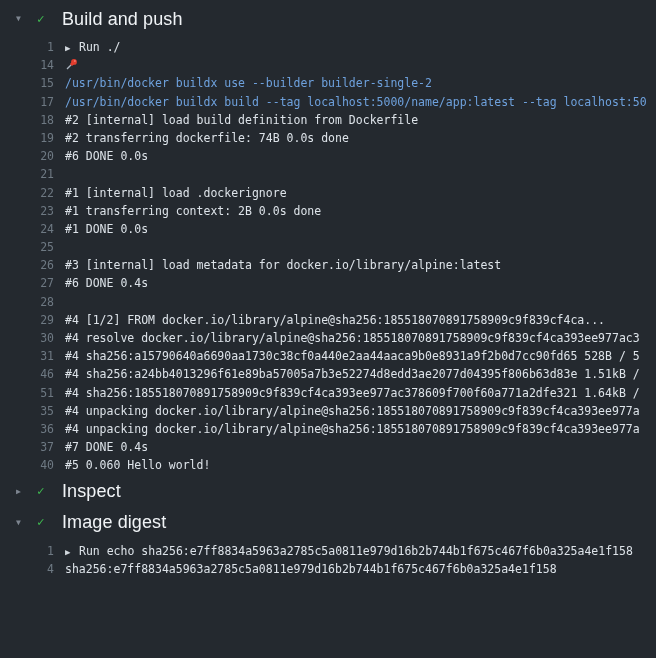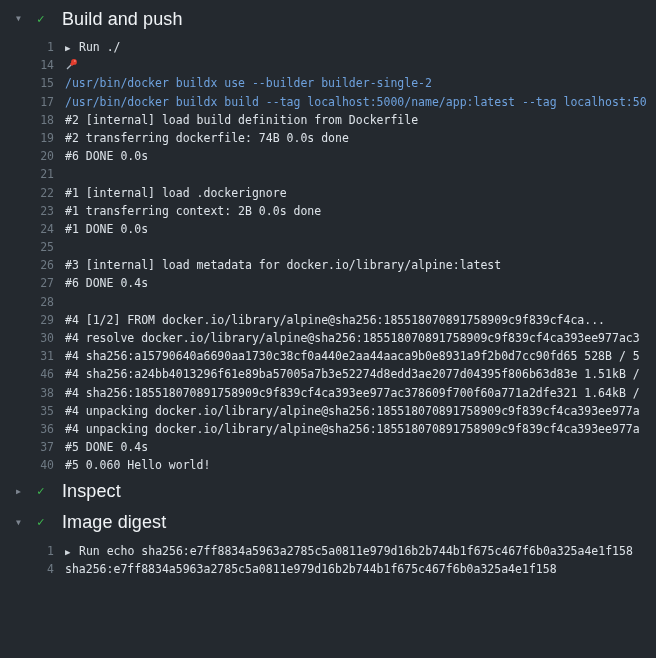--- a/index.html
+++ b/index.html
@@ -116,34 +116,34 @@
         </div>
         <div class="log-line">
           <span class="ln">31</span>
           <span class="lt"><span>#4 sha256:a15790640a6690aa1730c38cf0a440e2aa44aaca9b0e8931a9f2b0d7cc90fd65 528B / 5</span></span>
         </div>
         <div class="log-line">
           <span class="ln">46</span>
           <span class="lt"><span>#4 sha256:a24bb4013296f61e89ba57005a7b3e52274d8edd3ae2077d04395f806b63d83e 1.51kB /</span></span>
         </div>
         <div class="log-line">
-          <span class="ln">38</span>
+          <span class="ln">51</span>
           <span class="lt"><span>#4 sha256:185518070891758909c9f839cf4ca393ee977ac378609f700f60a771a2dfe321 1.64kB /</span></span>
         </div>
         <div class="log-line">
           <span class="ln">35</span>
           <span class="lt"><span>#4 unpacking docker.io/library/alpine@sha256:185518070891758909c9f839cf4ca393ee977a</span></span>
         </div>
         <div class="log-line">
           <span class="ln">36</span>
           <span class="lt"><span>#4 unpacking docker.io/library/alpine@sha256:185518070891758909c9f839cf4ca393ee977a</span></span>
         </div>
         <div class="log-line">
           <span class="ln">37</span>
-          <span class="lt"><span>#5 DONE 0.4s</span></span>
+          <span class="lt"><span>#7 DONE 0.4s</span></span>
         </div>
         <div class="log-line">
           <span class="ln">40</span>
           <span class="lt"><span>#5 0.060 Hello world!</span></span>
         </div>
       </div>
     </section>
     <section class="log-group">
       <div class="group-header">
         <span class="twisty">▶</span>

